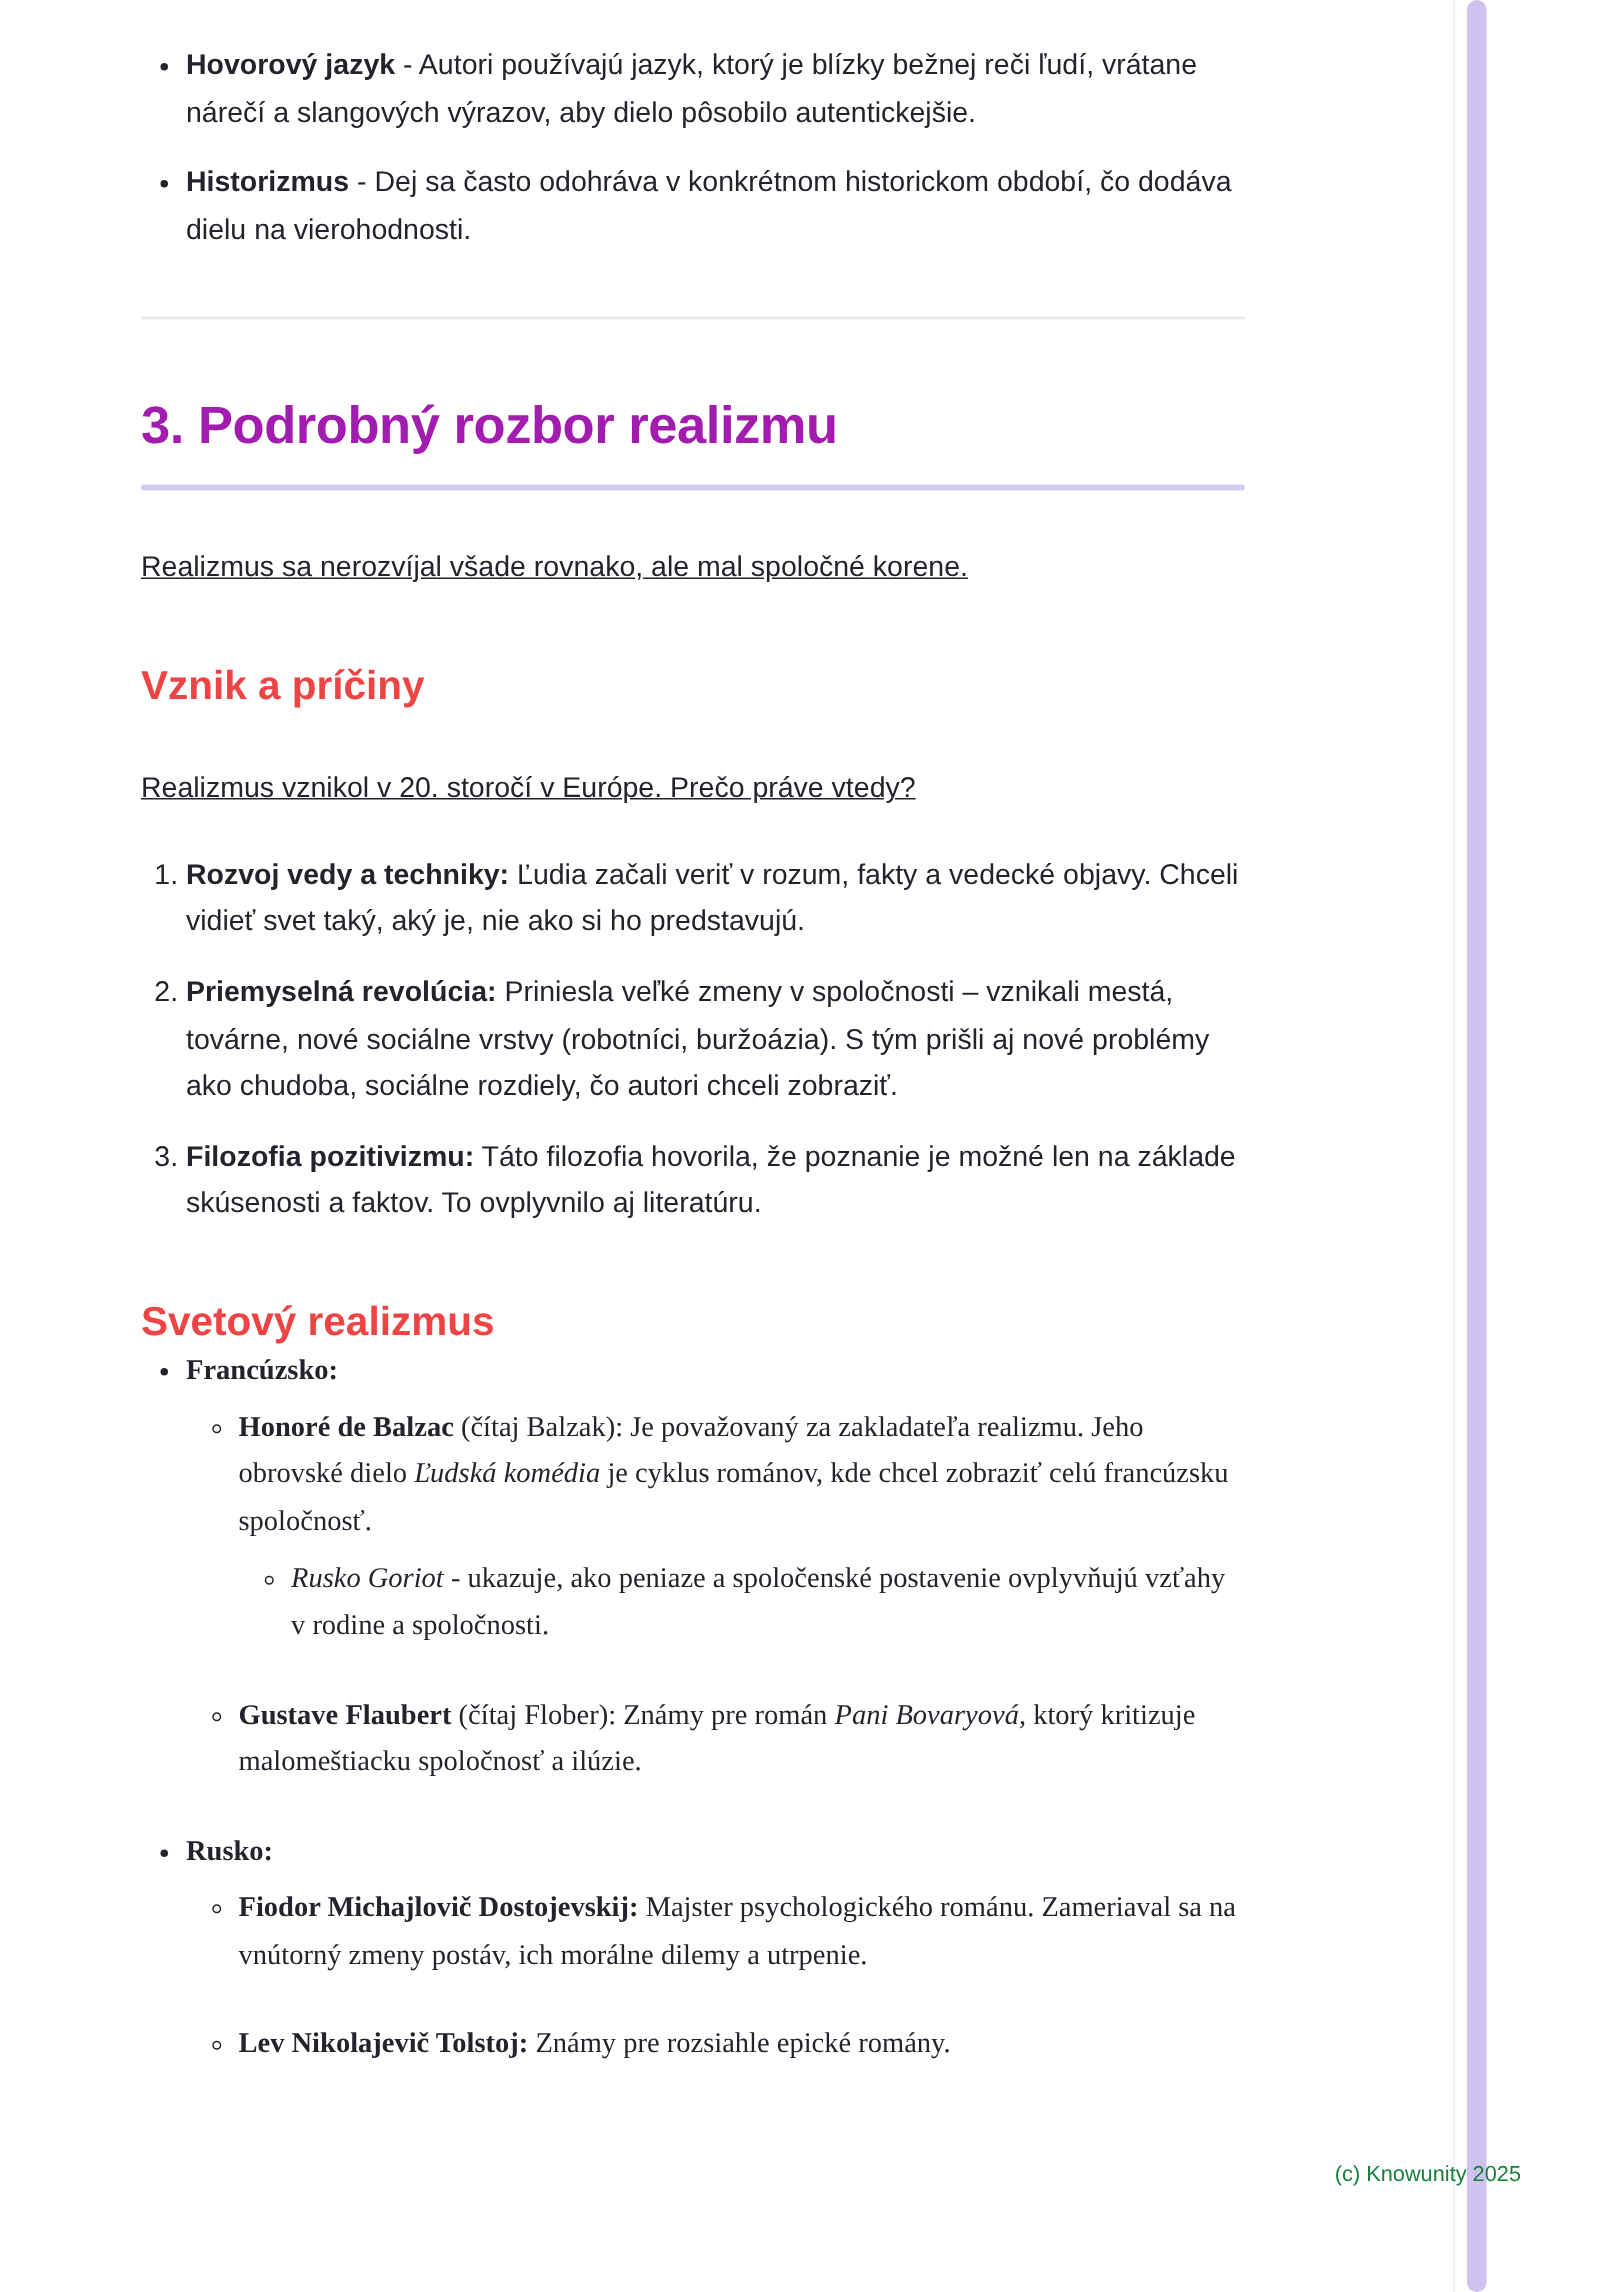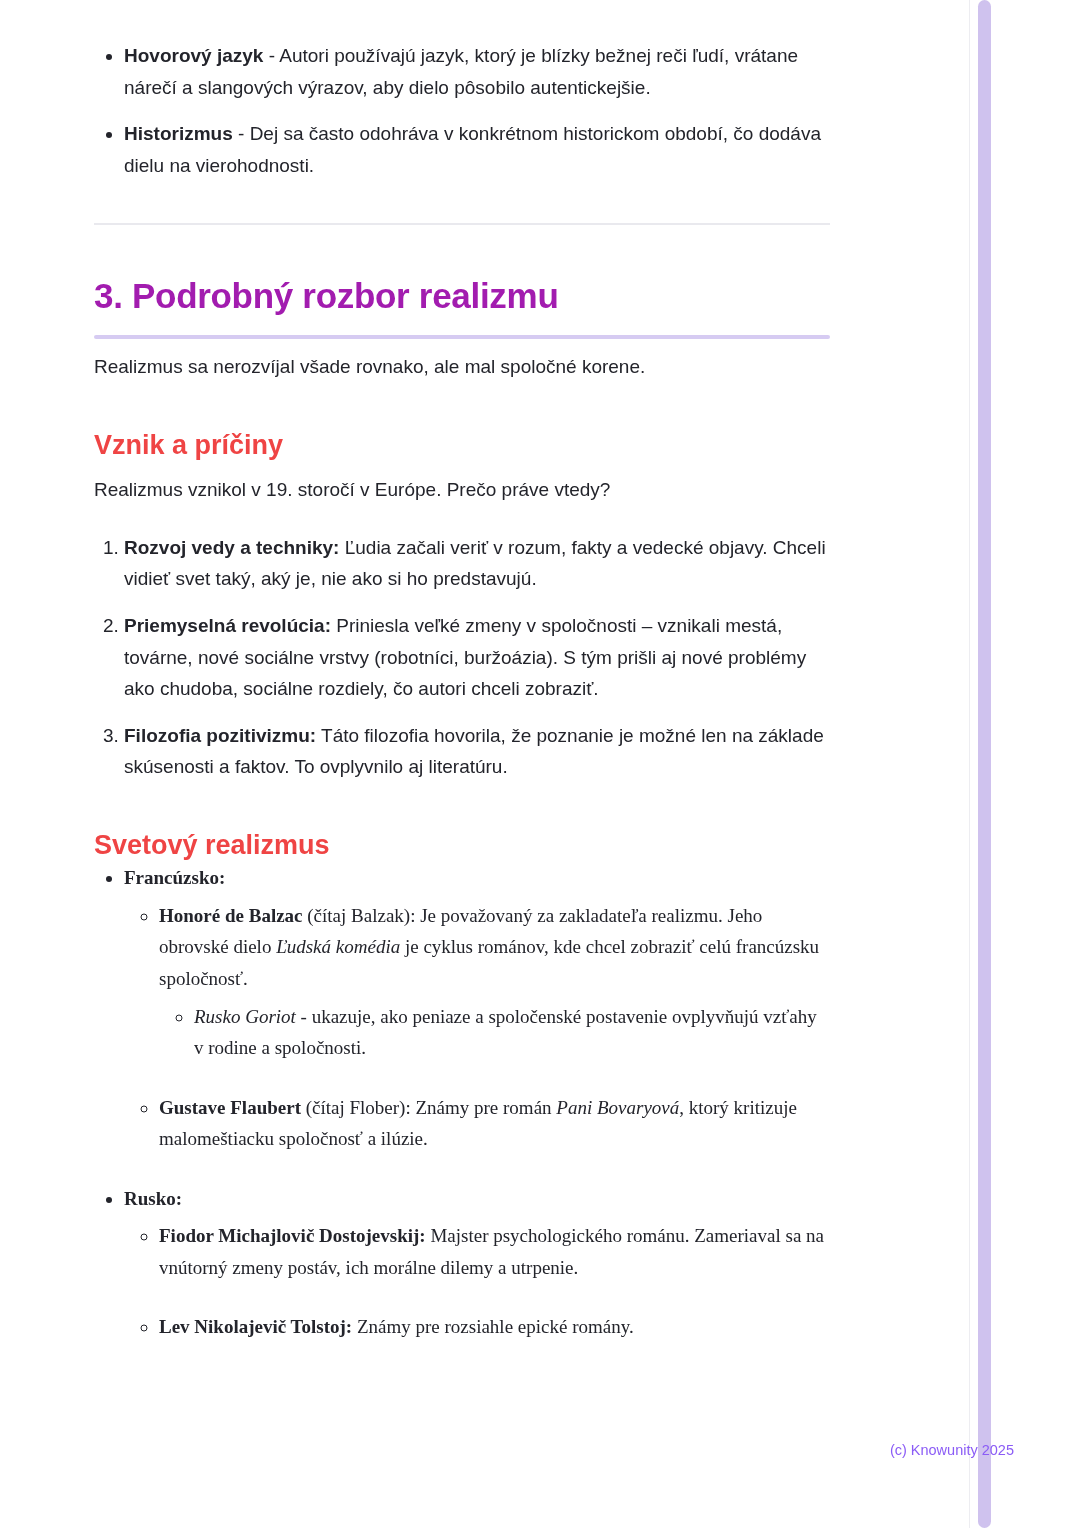--- a/index.html
+++ b/index.html
@@ -7,21 +7,21 @@
     width: 1080px;
     height: 1528px;
     position: relative;
     background: #ffffff;
     overflow: hidden;
     font-family: "Liberation Sans", sans-serif;
     color: #23242b;
   }
   .content {
     position: absolute;
-    top: 40px;
+    top: 28px;
     left: 94px;
     width: 736px;
     font-size: 19px;
     line-height: 1.66;
   }
   b, .b { font-weight: 700; }
   i, .i { font-style: italic; }
 
   ul.l1 { list-style-type: disc; margin: 0; padding-left: 30px; }
   ul.l2 { list-style-type: circle; margin: 6px 0 0 0; padding-left: 35px; }
@@ -45,21 +45,21 @@
     margin: 50px 0 0 0;
     line-height: 1.2;
   }
   .title-underline {
     height: 4px;
     width: 100%;
     background: #d6cbf2;
     border-radius: 2px;
     margin-top: 18px;
   }
-  p.para { margin: 12px 0 0 0; }
+  p.para { margin: 36px 0 0 0; text-decoration: underline; }
   h2.sub-title {
     color: #ef4444;
     font-size: 27px;
     font-weight: 700;
     margin: 46px 0 0 0;
     line-height: 1.25;
   }
   .mt-list { margin-top: 26px; font-family: Liberation Serif, serif; }
 
   .page-edge {
@@ -77,21 +77,21 @@
     width: 13px;
     height: 100%;
     background: #cfc2ee;
     border-radius: 7px;
   }
   .footer-copy {
     position: absolute;
     right: 66px;
     bottom: 70px;
     font-size: 14.5px;
-    color: #8b5cf6;
+    color: #15803d;
     z-index: 5;
   }
 </style>
 </head>
 <body>
 
 <div class="content">
 
   <ul class="l1">
     <li>
@@ -104,21 +104,21 @@
 
   <hr class="divider">
 
   <h1 class="sec-title">3. Podrobný rozbor realizmu</h1>
   <div class="title-underline"></div>
 
   <p class="para">Realizmus sa nerozvíjal všade rovnako, ale mal spoločné korene.</p>
 
   <h2 class="sub-title">Vznik a príčiny</h2>
 
-  <p class="para">Realizmus vznikol v 19. storočí v Európe. Prečo práve vtedy?</p>
+  <p class="para">Realizmus vznikol v 20. storočí v Európe. Prečo práve vtedy?</p>
 
   <ol class="nl">
     <li>
       <span class="b">Rozvoj vedy a techniky:</span><span> Ľudia začali veriť v rozum, fakty a vedecké objavy. Chceli vidieť svet taký, aký je, nie ako si ho predstavujú.</span>
     </li>
     <li>
       <span class="b">Priemyselná revolúcia:</span><span> Priniesla veľké zmeny v spoločnosti – vznikali mestá, továrne, nové sociálne vrstvy (robotníci, buržoázia). S tým prišli aj nové problémy ako chudoba, sociálne rozdiely, čo autori chceli zobraziť.</span>
     </li>
     <li>
       <span class="b">Filozofia pozitivizmu:</span><span> Táto filozofia hovorila, že poznanie je možné len na základe skúsenosti a faktov. To ovplyvnilo aj literatúru.</span>

